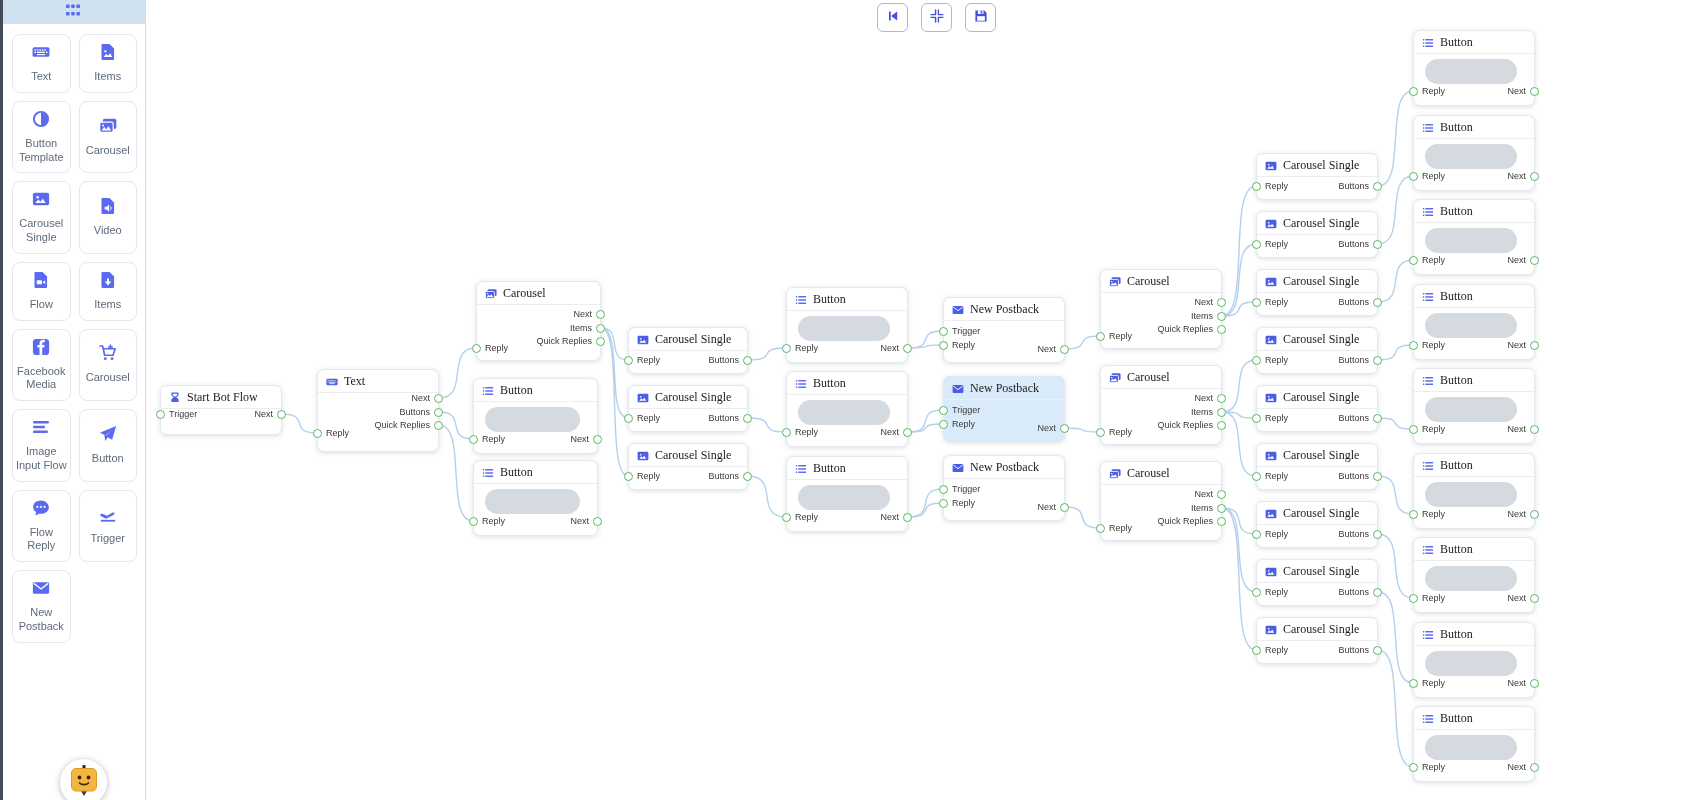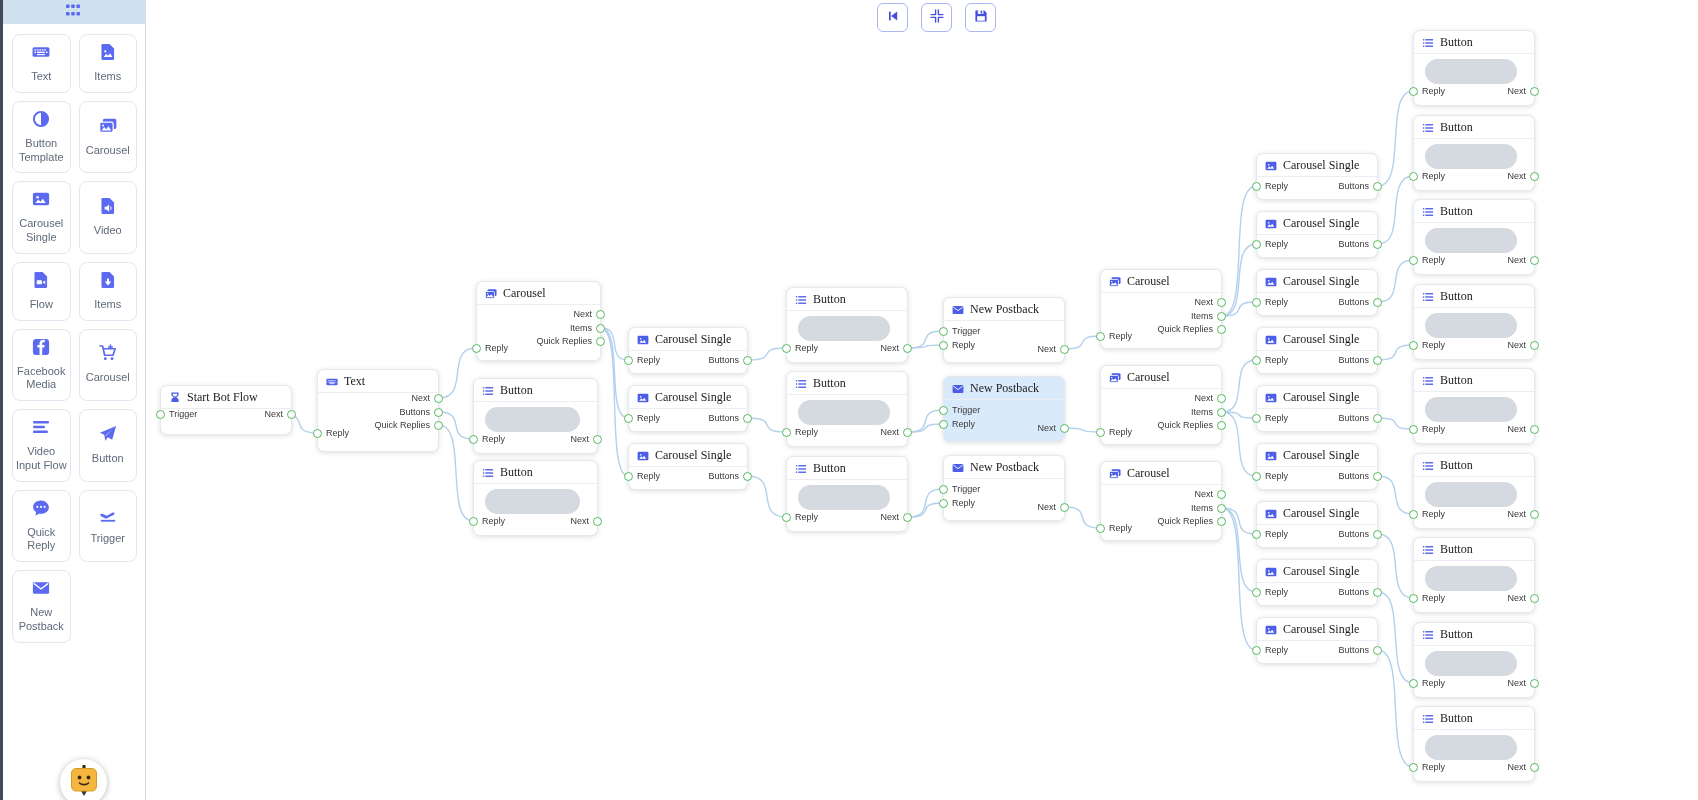--- a/index.html
+++ b/index.html
@@ -80,21 +80,21 @@
       <path class="edge" d="M1378,244 C1407.75,244 1383.25,176 1413,176"></path>
       <path class="edge" d="M1378,302 C1407.75,302 1383.25,260 1413,260"></path>
       <path class="edge" d="M1378,360 C1407.75,360 1383.25,345 1413,345"></path>
       <path class="edge" d="M1378,418 C1407.75,418 1383.25,429 1413,429"></path>
       <path class="edge" d="M1378,476 C1407.75,476 1383.25,514 1413,514"></path>
       <path class="edge" d="M1378,534 C1407.75,534 1383.25,598 1413,598"></path>
       <path class="edge" d="M1378,592 C1407.75,592 1383.25,683 1413,683"></path>
       <path class="edge" d="M1378,650 C1407.75,650 1383.25,767 1413,767"></path>
     </svg>
   <div id="nodes-layer">
-      <div class="node" style="left: 160px; top: 385px; width: 132px; height: 50px;">
+      <div class="node" style="left: 160px; top: 385px; width: 122px; height: 50px;">
         <div class="node-header">
           <span class="node-icon">
             <svg width="12" height="12" viewBox="0 0 16 16">
               <path fill="#4c5ee8" d="M3.2.8h9.6v2.4c0 1.9-1.9 3-3.3 3.8 1.4.8 3.3 1.9 3.3 3.8v2.4H3.2v-2.4c0-1.9 1.9-3 3.3-3.8C5.1 6.2 3.2 5.1 3.2 3.2z"></path>
               <path fill="#fff" d="M5 2.4h6v.8c0 1.3-1.6 2.2-3 3-1.4-.8-3-1.7-3-3z"></path>
             </svg>
           </span>
           <span class="node-title">Start Bot Flow</span>
         </div>
         <span class="port-dot left" style="top:24px"></span>
@@ -872,39 +872,39 @@
         <span class="side-label">Carousel</span>
       </div>
       <div class="side-card">
         <span class="side-icon"><svg width="18" height="18" viewBox="0 0 16 16">
             <g fill="#5b6af0">
               <rect x="1" y="2.6" width="14" height="2.2" rx="0.6"></rect>
               <rect x="1" y="6.9" width="10.5" height="2.2" rx="0.6"></rect>
               <rect x="1" y="11.2" width="13" height="2.2" rx="0.6"></rect>
             </g>
           </svg></span>
-        <span class="side-label">Video Input Flow</span>
+        <span class="side-label">Image Input Flow</span>
       </div>
       <div class="side-card">
         <span class="side-icon"><svg width="18" height="18" viewBox="0 0 16 16">
             <path fill="#5b6af0" d="M15.2.8L.8 6.9l3.9 1.8.9 5.5 2.2-3.4 3.9 2.4z"></path>
             <path fill="#fff" d="M5.6 9l6.8-5.6-6 6.1z" opacity="0.55"></path>
           </svg></span>
         <span class="side-label">Button</span>
       </div>
       <div class="side-card">
         <span class="side-icon"><svg width="18" height="18" viewBox="0 0 16 16">
             <path fill="#5b6af0" d="M8 1.3C4.1 1.3 1 3.8 1 7c0 1.9 1 3.5 2.7 4.6L3 14.7l3.4-1.7c.5.1 1 .2 1.6.2 3.9 0 7-2.5 7-5.7S11.9 1.3 8 1.3z"></path>
             <g fill="#fff">
               <circle cx="4.8" cy="7" r="0.9"></circle>
               <circle cx="8" cy="7" r="0.9"></circle>
               <circle cx="11.2" cy="7" r="0.9"></circle>
             </g>
           </svg></span>
-        <span class="side-label">Quick Reply</span>
+        <span class="side-label">Flow Reply</span>
       </div>
       <div class="side-card">
         <span class="side-icon"><svg width="18" height="18" viewBox="0 0 16 16">
             <path fill="#5b6af0" d="M1.6 13.2h12.8v1.6H1.6z"></path>
             <path fill="#5b6af0" d="M.9 8.3l2-.5 4.2 1.7 4.6-2.7c.9-.5 2-.2 2.1.6.1.6-.4 1.2-1 1.5l-6.6 3.3-4.4-2.3z"></path>
           </svg></span>
         <span class="side-label">Trigger</span>
       </div>
       <div class="side-card">
         <span class="side-icon"><svg width="18" height="18" viewBox="0 0 16 16">

